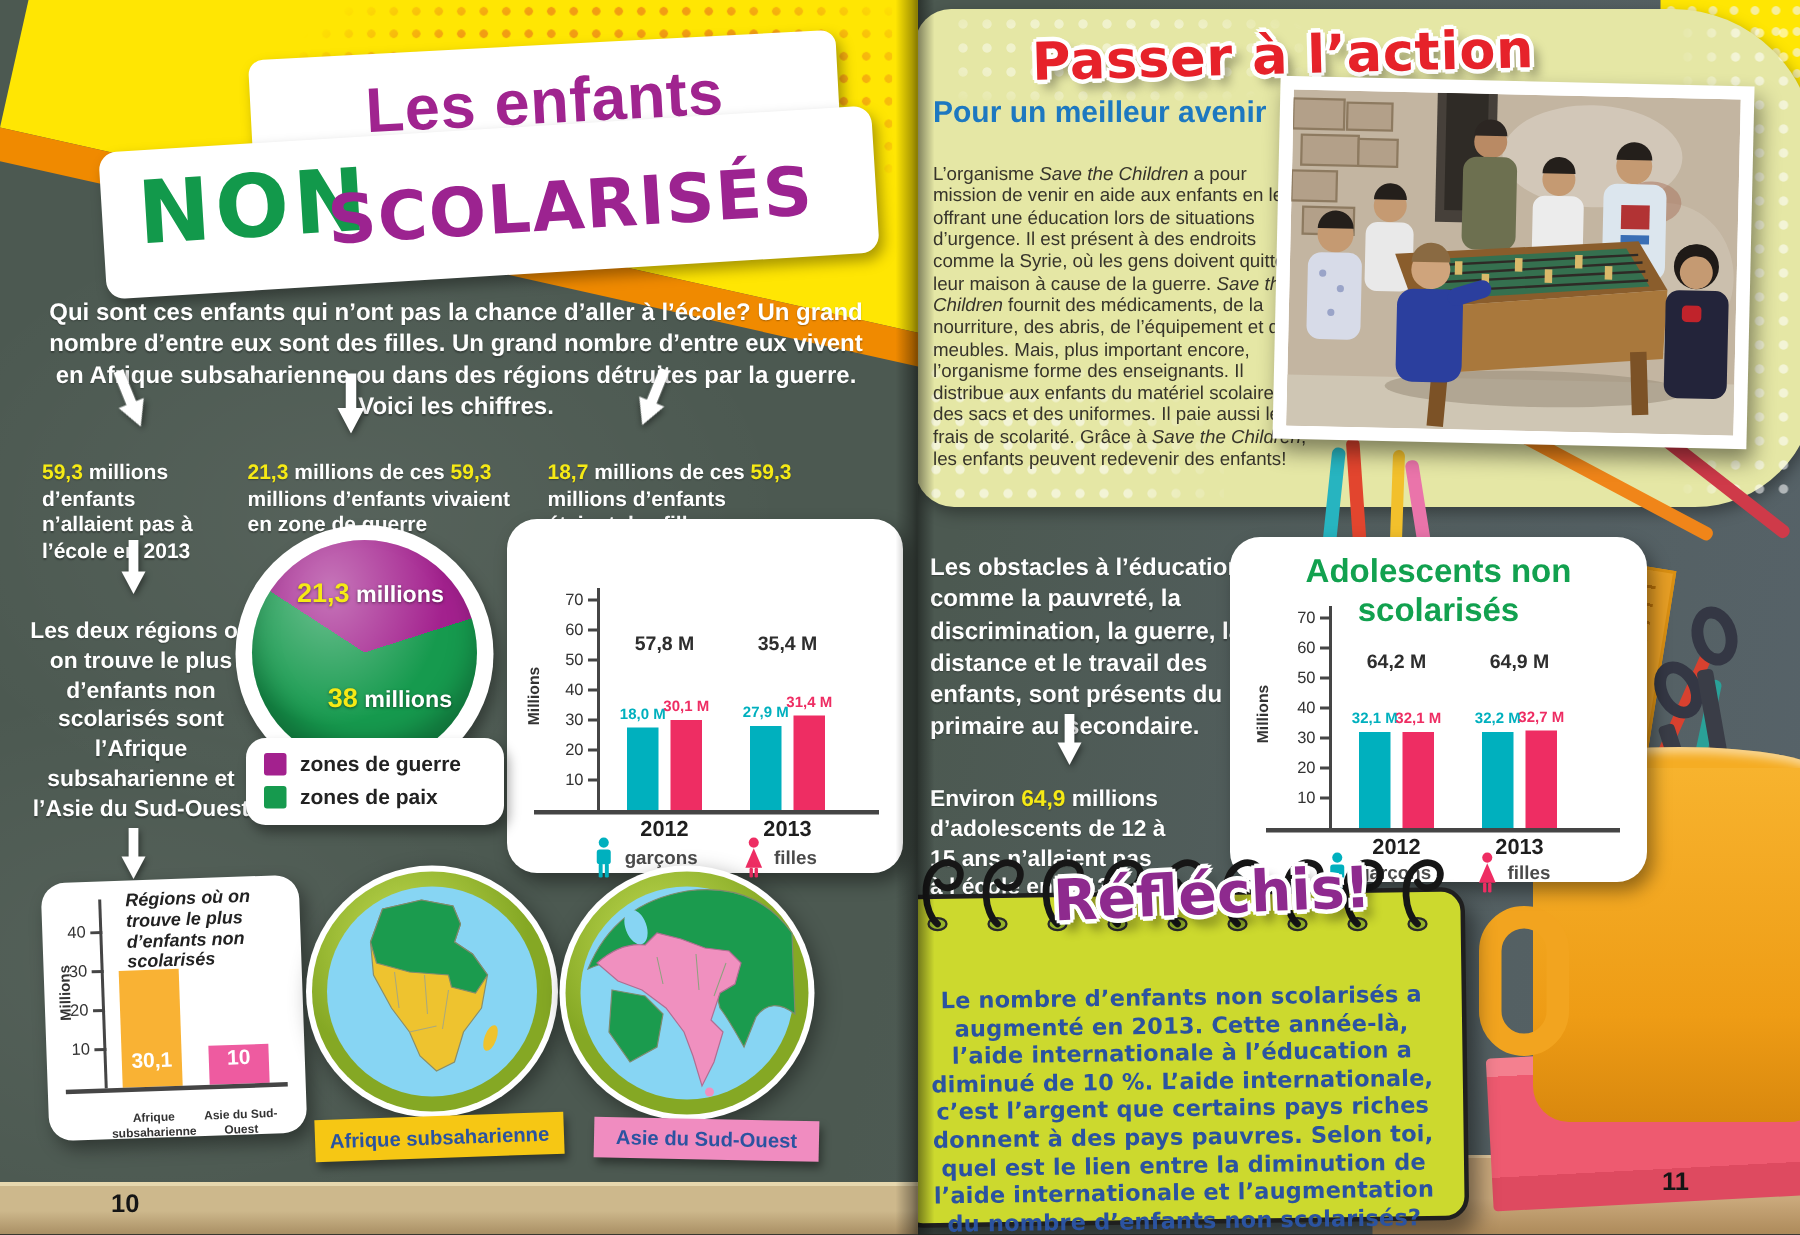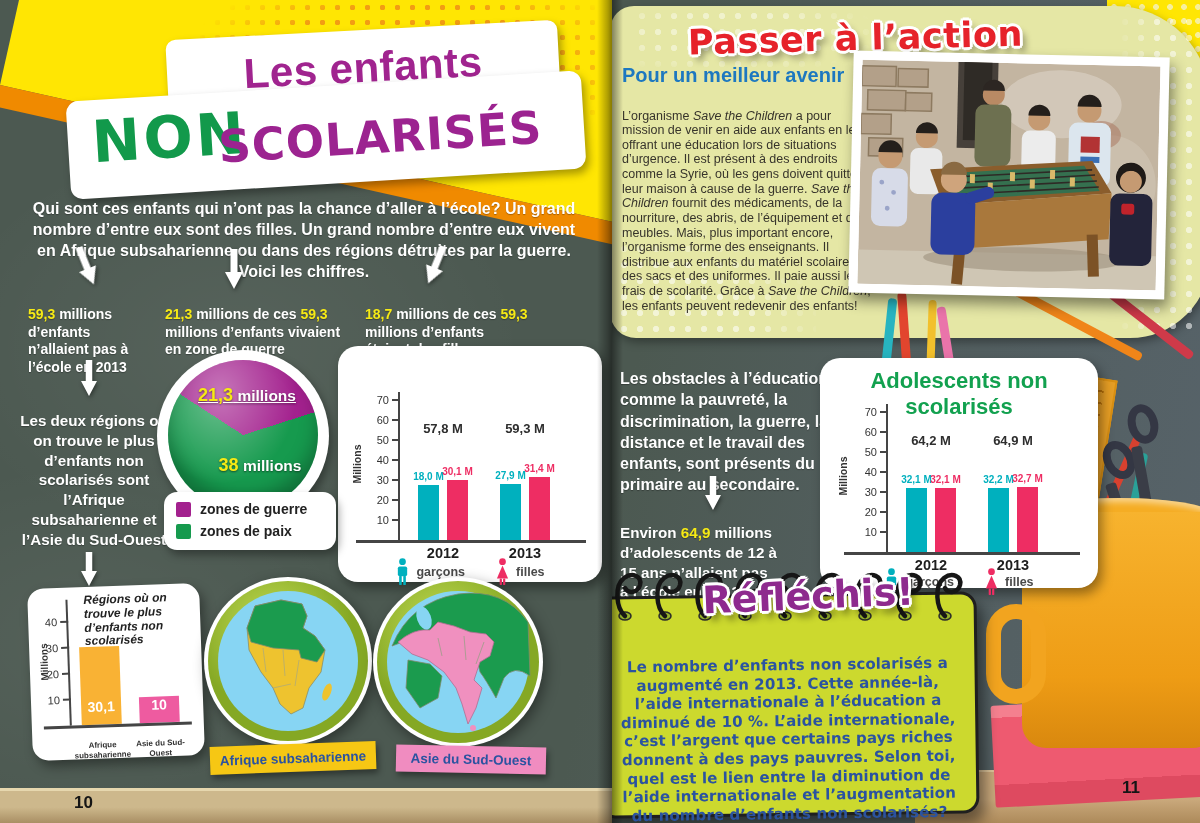--- a/index.html
+++ b/index.html
@@ -50,21 +50,21 @@
   
   .pie-blob{left:157px;top:350px;width:172px;height:172px;border-radius:50%;background:#fff;
     box-shadow:3px 5px 9px rgba(0,0,0,.35);}
   .pie{left:168px;top:360px;width:150px;height:150px;border-radius:50%;
     box-shadow:inset 0 -14px 18px rgba(0,0,0,.28);}
   .pie::after{content:"";position:absolute;inset:0;border-radius:50%;
     background:radial-gradient(ellipse at 35% 22%,rgba(255,255,255,.38),rgba(255,255,255,0) 55%);}
   .pie-lab{position:absolute;width:150px;text-align:center;color:#fff;font-weight:700;
     font-size:15.5px;text-shadow:0 1px 2px rgba(0,0,0,.5);z-index:2;}
   .pie-lab .yel{font-size:18px;}
-  .pie-lab1{left:172px;top:385px;text-decoration:underline;}
+  .pie-lab1{left:172px;top:385px;}
   .pie-lab2{left:185px;top:455px;}
   .pie-legend{left:164px;top:492px;width:172px;height:58px;background:#fff;border-radius:13px;
     box-shadow:3px 5px 8px rgba(0,0,0,.35);padding:9px 12px;display:flex;flex-direction:column;gap:6px;z-index:3;}
   .pl-row{display:flex;align-items:center;gap:9px;}
   .pl-sw{width:15px;height:15px;border-radius:2px;}
   .pl-tx{font-size:14px;font-weight:700;color:#222;}
   
   .card{background:#fff;border-radius:20px;box-shadow:4px 6px 12px rgba(0,0,0,.4);}
   .card-enfants{left:338px;top:346px;width:264px;height:236px;}
   .card-ados{left:208px;top:358px;width:278px;height:230px;} 
@@ -110,21 +110,21 @@
   .map-asia{left:372px;top:576px;}
   .banner{position:absolute;display:flex;align-items:center;justify-content:center;
     font-size:13.5px;font-weight:800;color:#2b53a0;box-shadow:2px 4px 6px rgba(0,0,0,.4);}
   .banner-africa{left:210px;top:744px;width:166px;height:28px;background:#f6c714;transform:rotate(-2deg);}
   .banner-asia{left:396px;top:746px;width:150px;height:27px;background:#f08cc0;transform:rotate(1.2deg);}
   
   .tray{left:0;top:788px;width:612px;height:35px;
     background:linear-gradient(180deg,#e6d7ae 0 3px,#cdb88c 3px 55%,#a98f64 100%);}
   .pgnum{font-size:17px;font-weight:900;color:#151515;z-index:25;}
   .pg10{left:74px;top:793px;}
-  .pg11{left:510px;top:778px;}
+  .pg11{left:496px;top:778px;}
   
   .panel{left:-2px;top:6px;width:600px;height:332px;background:#e5e7a5;
     border-radius:24px 95px 80px 26px;box-shadow:2px 4px 10px rgba(0,0,0,.35);}
   .pdots{background-image:radial-gradient(rgba(255,255,255,.55) 2.8px,rgba(0,0,0,0) 3.4px);
     background-size:16px 16px;}
   .pdots-a{left:4px;top:225px;width:200px;height:108px;
     -webkit-mask-image:radial-gradient(ellipse at 20% 90%,#000 40%,transparent 75%);
     mask-image:radial-gradient(ellipse at 20% 90%,#000 40%,transparent 75%);}
   .pdots-b{left:505px;top:14px;width:90px;height:318px;
     -webkit-mask-image:linear-gradient(to left,#000 55%,transparent);
@@ -283,21 +283,21 @@
             <div class="bar" style="height: 60.2px; background: rgb(238, 45, 99); left: 29px;"></div>
             <div class="vlab" style="color: rgb(238, 45, 99); bottom: 63.2px; left: 18.5px;">30,1 M</div>
             <div class="total">57,8 M</div>
             <div class="xlab">2012</div>
           </div>
           <div class="bargroup" style="left: 100px;">
             <div class="bar" style="height: 55.8px; background: rgb(0, 176, 190); left: 0px;"></div>
             <div class="vlab" style="color: rgb(0, 176, 190); bottom: 58.8px; left: -10.5px;">27,9 M</div>
             <div class="bar" style="height: 62.8px; background: rgb(238, 45, 99); left: 29px;"></div>
             <div class="vlab" style="color: rgb(238, 45, 99); bottom: 65.8px; left: 18.5px;">31,4 M</div>
-            <div class="total">59,3 M</div>
+            <div class="total">35,4 M</div>
             <div class="xlab">2013</div>
           </div>
         </div>
       <div class="baseline"></div>
       <div class="chart-legend">
         <span class="leg-item">
           <svg width="15" height="28" viewBox="0 0 16 30" style="color: rgb(0, 176, 190);">
               <g fill="currentColor">
                 <circle cx="8" cy="4" r="3.6"></circle>
                 <rect x="3" y="9" width="10" height="10.5" rx="2"></rect>

